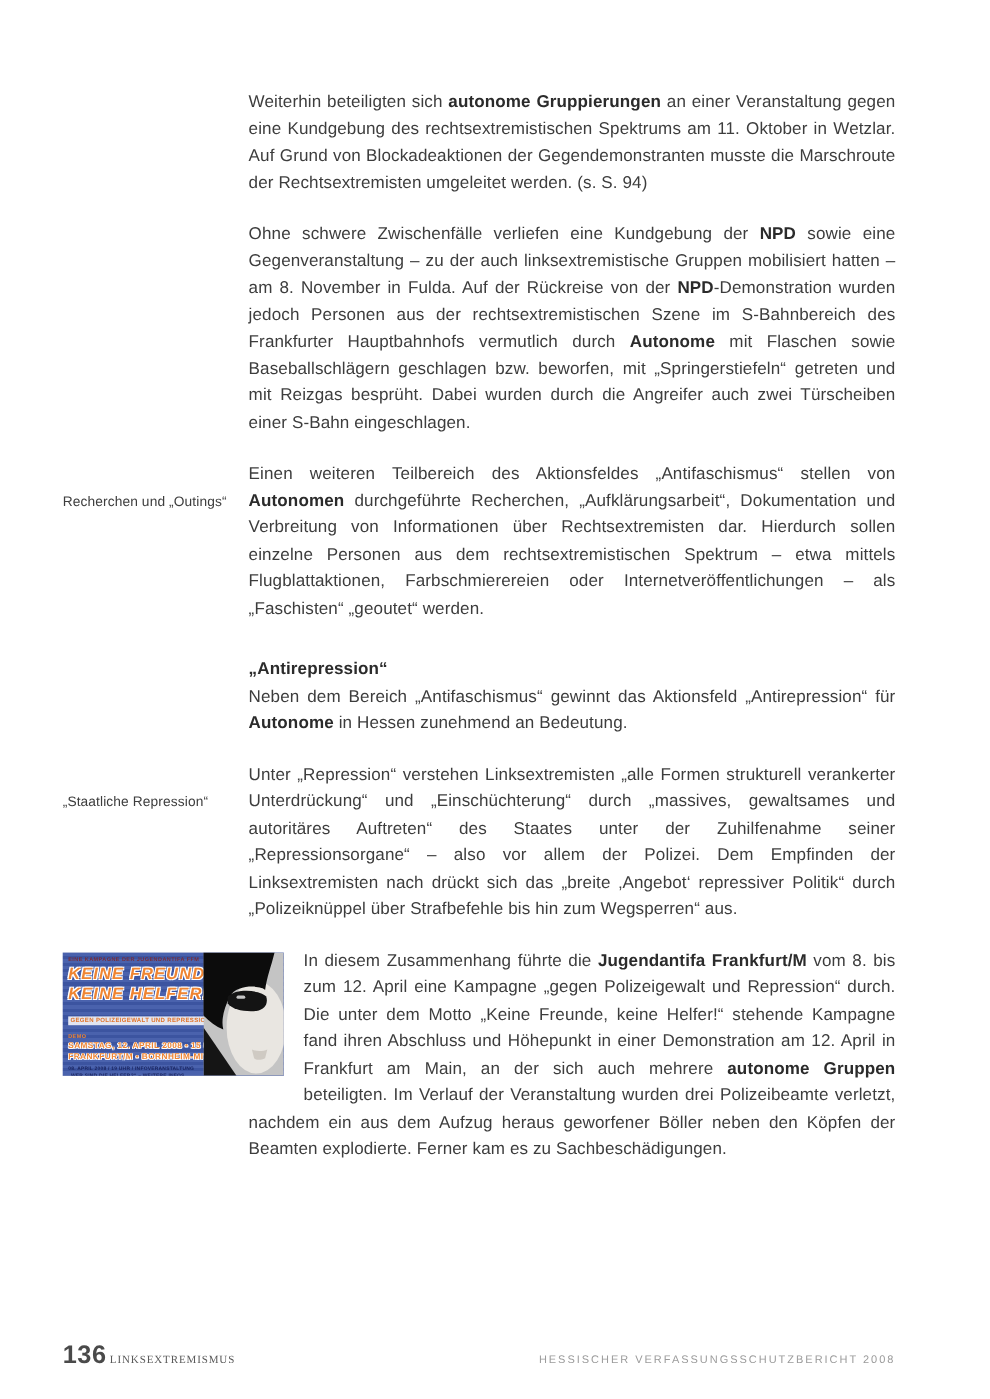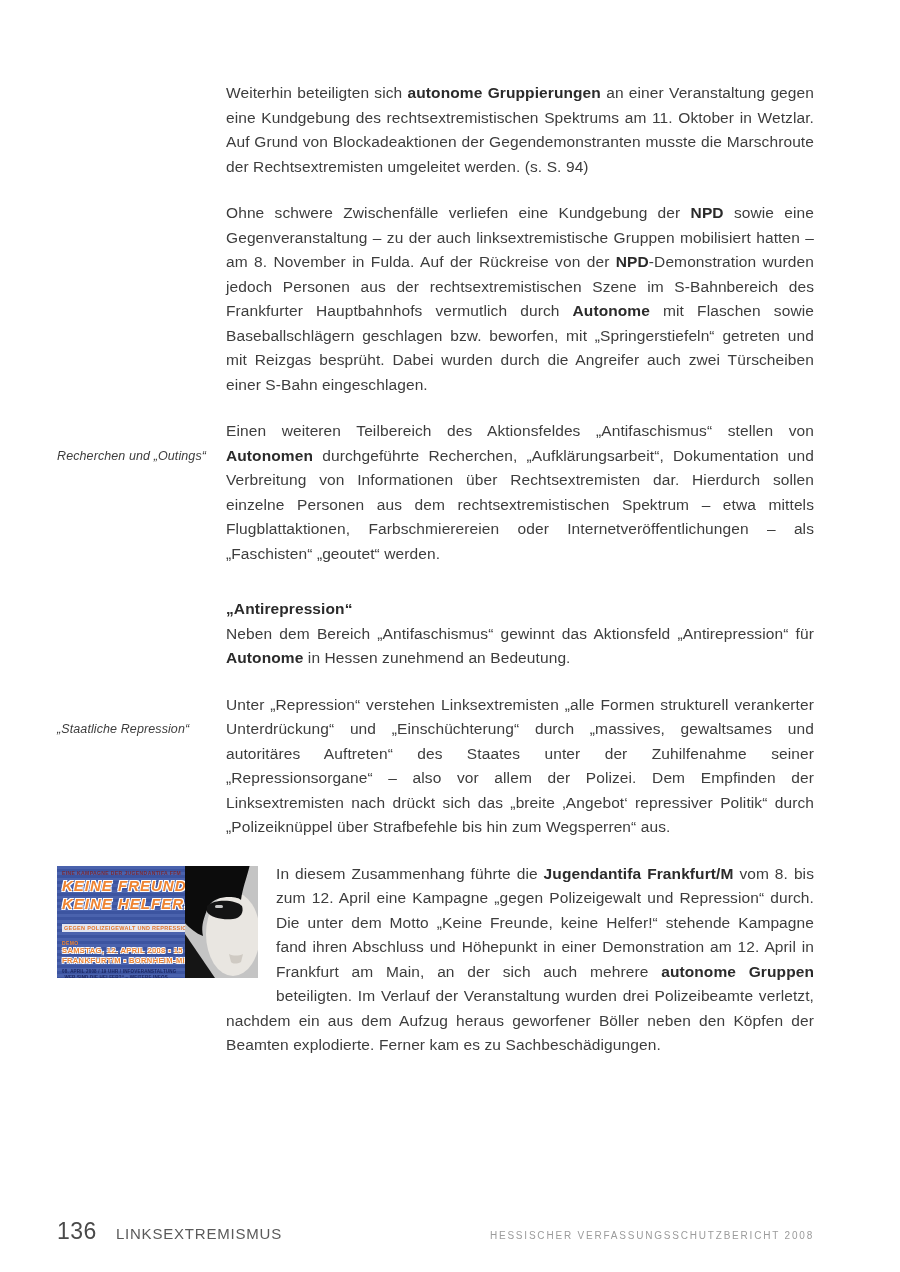--- a/index.html
+++ b/index.html
@@ -23,21 +23,21 @@
     margin-bottom:22px;
     letter-spacing:0.1px;
   }
   .para b { font-weight:bold; color:#2b2b2b; }
   .para-heading { font-weight:bold; color:#2b2b2b;margin-top:31px; }
 
   
   .margin-note {
     position:absolute; left:-169px; top:0; width:164px;
     font-size:12.5px; line-height:24.5px;
-    color:#3d3d3d; text-align:left; letter-spacing:0.1px;font-style:italic;
+    color:#3d3d3d; text-align:left; letter-spacing:0.1px;
   }
   .note-offset-1 .margin-note { top:24.5px; }
   .note-offset-6 .margin-note { top:147px; }
 
   
   .poster {
     float:left;
     width:201px; height:112px;
     margin:4px 18px 10px -169px;
     position:relative;
@@ -77,22 +77,22 @@
     color:#1a2560; letter-spacing:0.2px; white-space:nowrap;
   }
   .poster-photo { position:absolute; right:0; top:0; }
 
   
   .footer {
     position:absolute; left:57px; right:86px; top:1218px;
     display:flex; justify-content:space-between; align-items:baseline;
   }
   .footer-left { display:flex; align-items:baseline; }
-  .page-num { font-size:23px; color:#4a4a4a; font-weight:normal; letter-spacing:0.5px; }
-  .section-label { font-size:15px; letter-spacing:0.8px; color:#5a5a5a; margin-left:19px; }
+  .page-num { font-size:23px; color:#4a4a4a; font-weight:bold; letter-spacing:0.5px; }
+  .section-label { font-size:10px; letter-spacing:0.8px; color:#5a5a5a; margin-left:3px;font-family:Liberation Serif, serif; }
   .report-label { font-size:10px; letter-spacing:1.8px; color:#9b9b9b; }
 </style>
 </head>
 <body>
 
 <div class="content">
 
 
   <div class="para">
     <div><span>Weiterhin beteiligten sich </span><b>autonome Gruppierungen</b><span> an einer Veranstaltung gegen eine Kundgebung des rechtsextremistischen Spektrums am 11. Oktober in Wetzlar. Auf Grund von Blockadeaktionen der Gegendemonstranten musste die Marschroute der Rechtsextremisten umgeleitet werden. (s. S. 94)</span></div>

